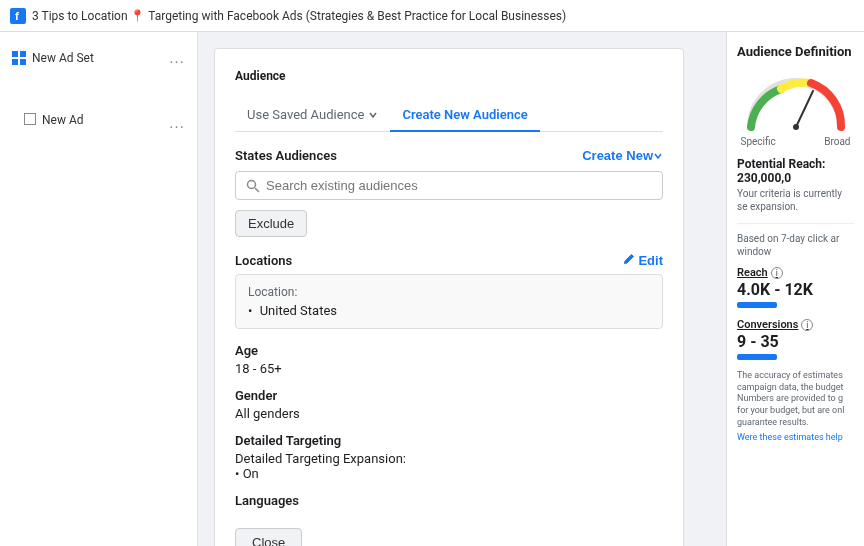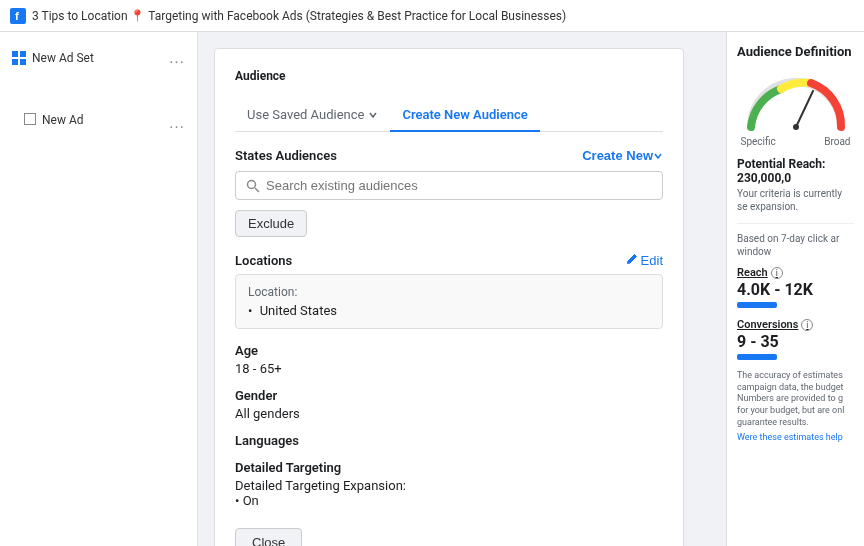--- a/index.html
+++ b/index.html
@@ -204,21 +204,21 @@
       margin-right: 4px;
     }
     .edit-btn {
       display: flex;
       gap: 3px;
       color: #1877f2;
       font-size: 13px;
       cursor: pointer;
       background: none;
       border: none;
-      font-weight: 400;
+      font-weight: 700;
     }
 
     
     .info-section {
       margin-bottom: 12px;
     }
     .info-section-title {
       font-size: 13px;
       font-weight: 600;
       color: #1c1e21;
@@ -469,35 +469,35 @@
       </div>
 
       
       <div class="info-section">
         <div class="info-section-title">Gender</div>
         <div class="info-section-value">All genders</div>
       </div>
 
       
       <div class="info-section">
-        <div class="info-section-title">Languages</div>
-      </div>
-
-      
-      <div class="info-section">
         <div class="info-section-title">Detailed Targeting</div>
         <div class="info-section-value">
           <span>Detailed Targeting Expansion:</span>
         </div>
         <div class="info-section-bullet">
           <span>• </span><span>On</span>
         </div>
       </div>
 
       
+      <div class="info-section">
+        <div class="info-section-title">Languages</div>
+      </div>
+
+      
       <button class="close-btn">
         <span>Close</span>
       </button>
 
     </div>
   </div>
 
   <div class="right-panel">
     <div class="panel-title">Audience Definition</div>
 

